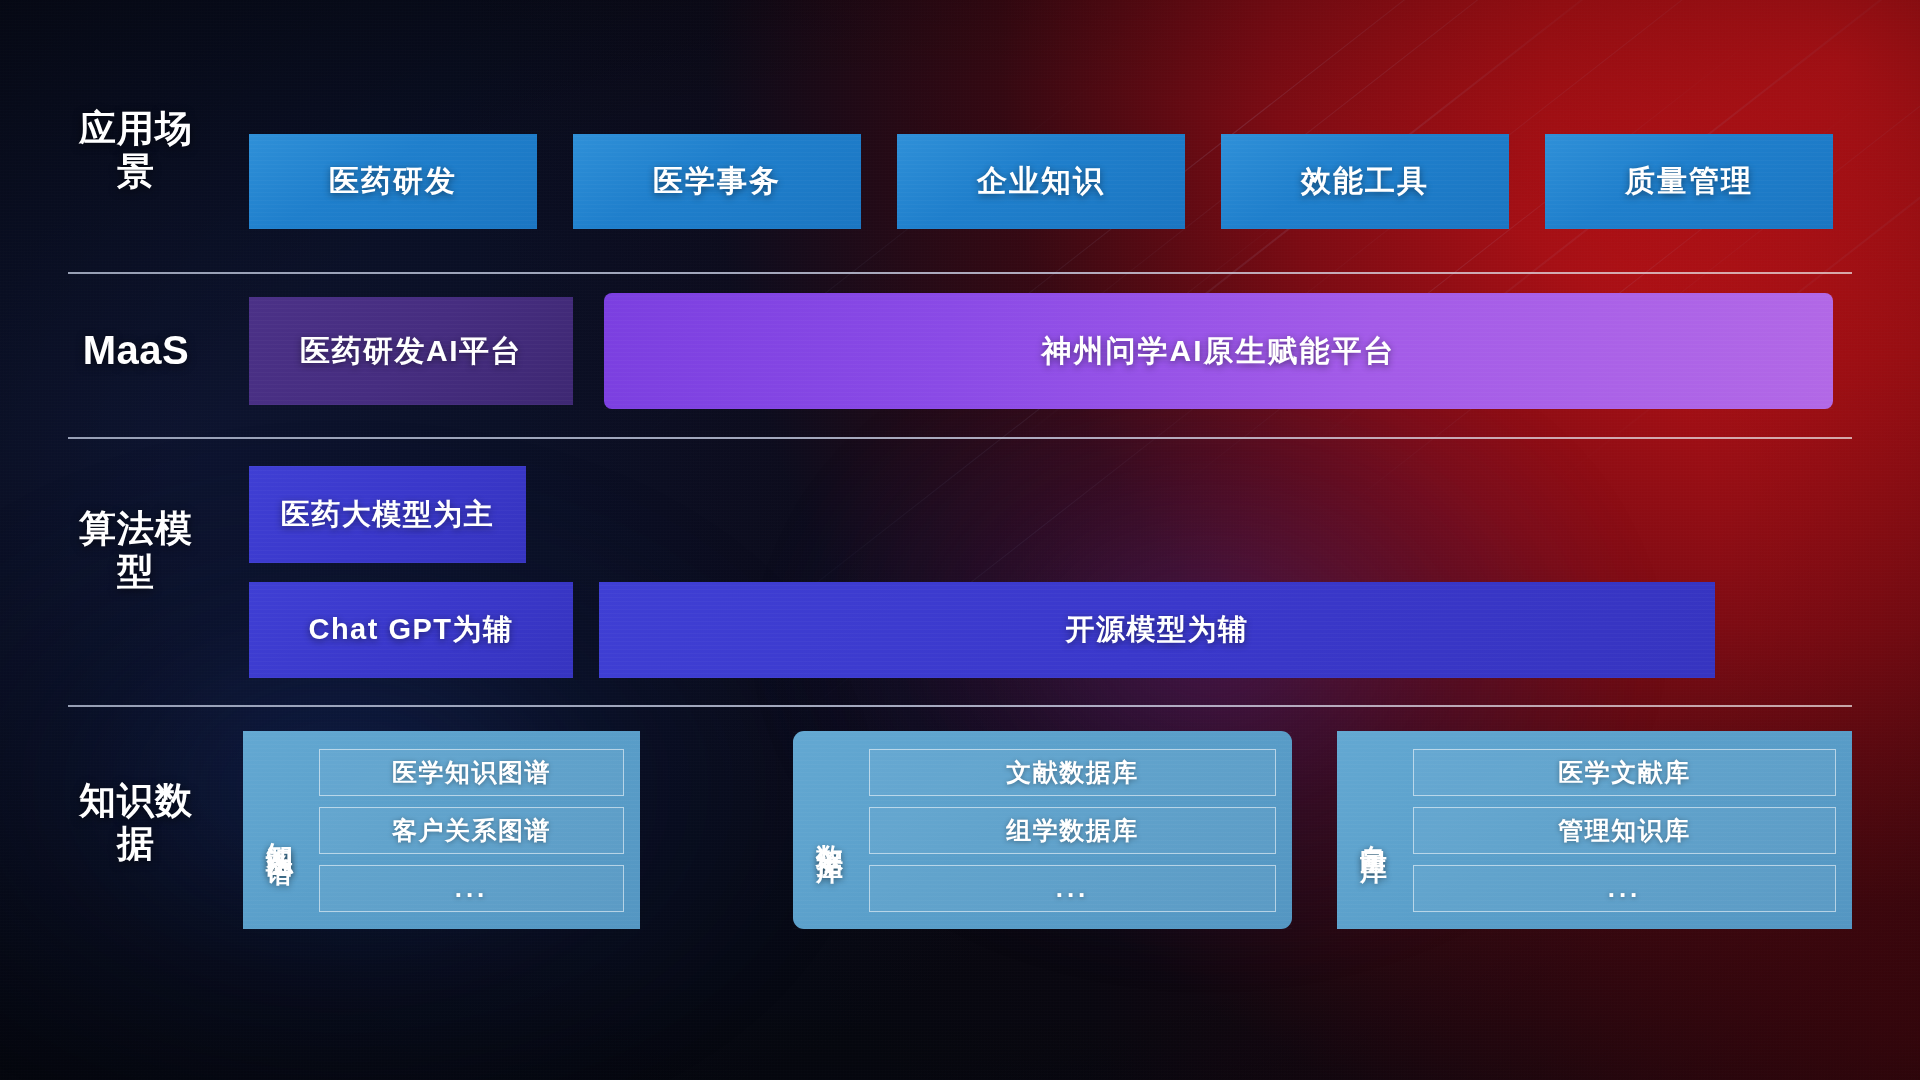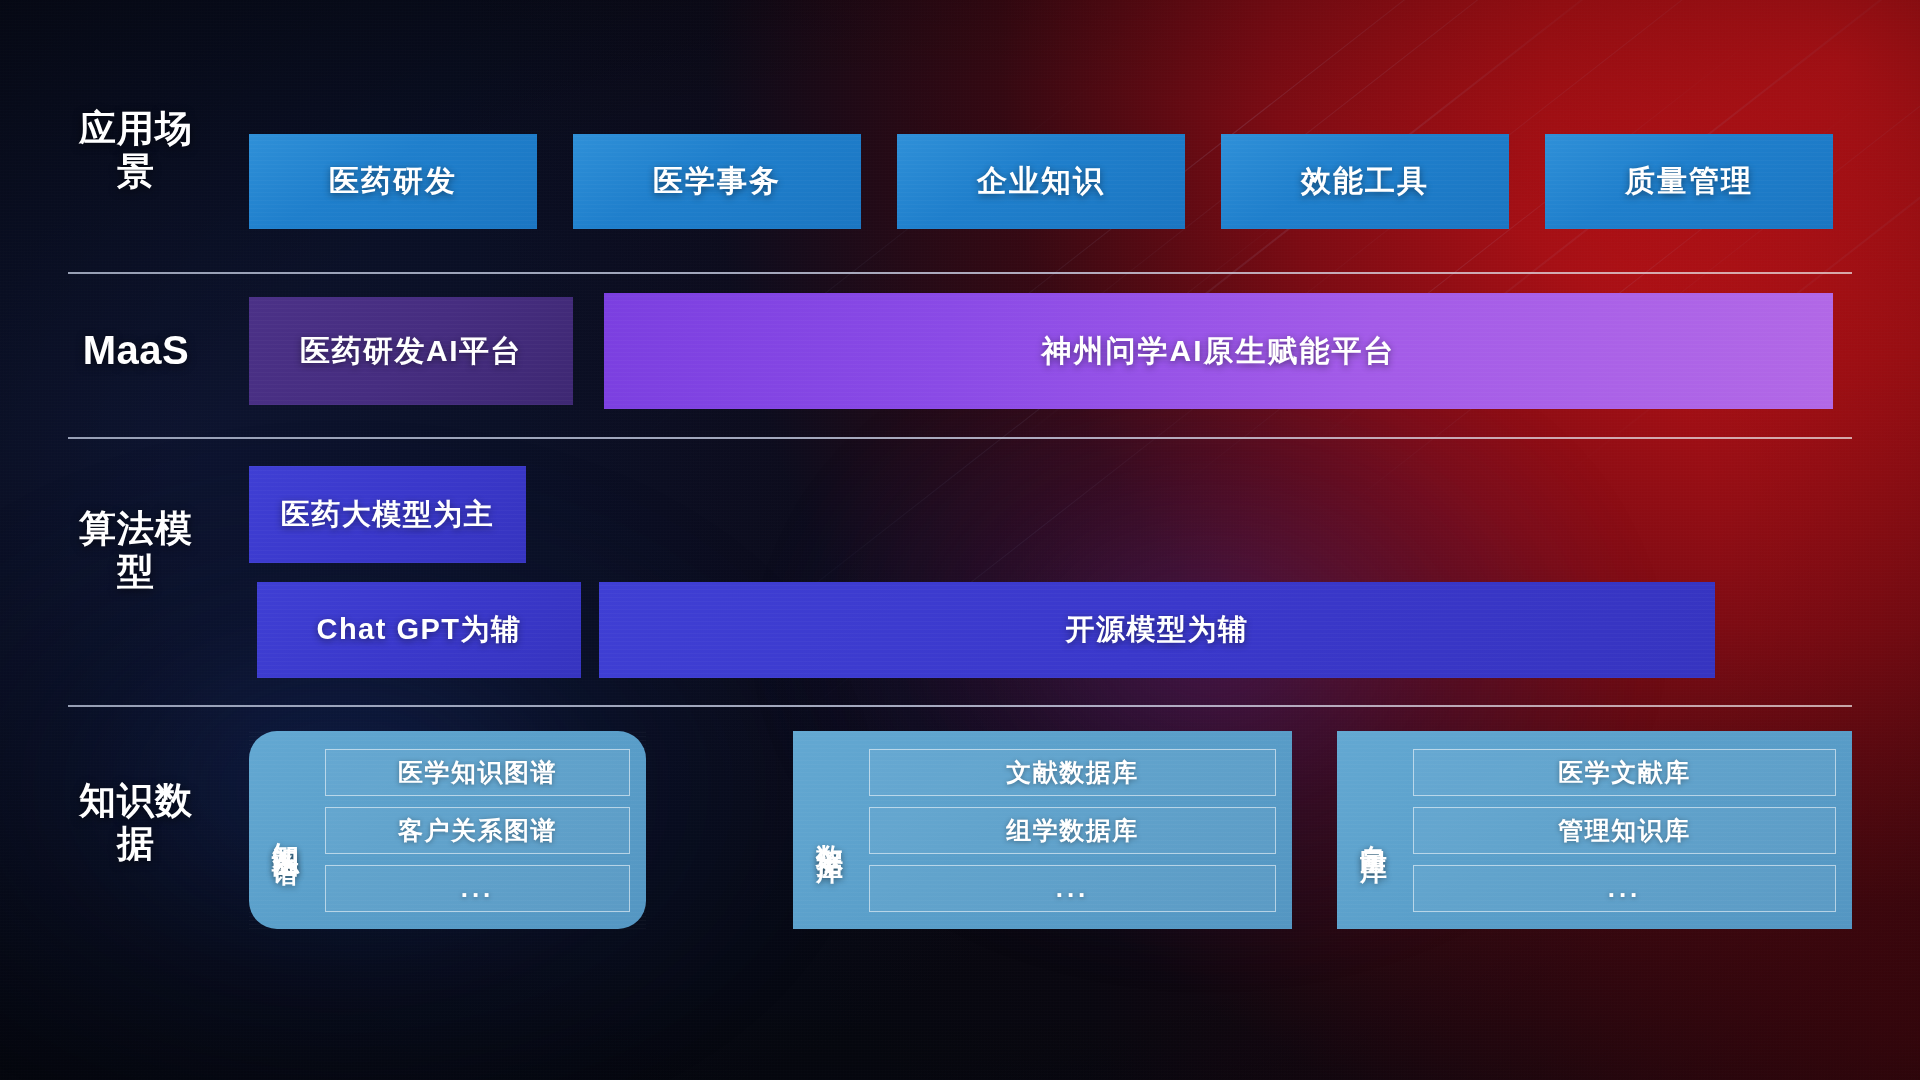--- a/index.html
+++ b/index.html
@@ -87,20 +87,21 @@
   }
 
   
   .maas-left {
     top:297px; height:108px; font-size:30px; letter-spacing:1.5px;
     background:linear-gradient(135deg, #4b3187 0%, #462d80 50%, #3e2873 100%);
   }
   .maas-right {
     top:293px; height:116px; font-size:30px; letter-spacing:2px;
     background:linear-gradient(100deg, #7b3fe0 0%, #8a4ae6 28%, #a35be8 62%, #b268e6 100%);
+    border-radius:8px;
   }
 
   
   .algo-box {
     font-size:29px; letter-spacing:1.5px;
     background:linear-gradient(135deg, #3f3fd4 0%, #3a38cb 50%, #3634c0 100%);
   }
   .algo-r1 { top:466px; height:97px; }
   .algo-r2 { top:582px; height:96px; }
 
@@ -177,33 +178,33 @@
   <div class="box app-box" style="left:249px;  width:288px;">医药研发</div>
   <div class="box app-box" style="left:573px;  width:288px;">医学事务</div>
   <div class="box app-box" style="left:897px;  width:288px;">企业知识</div>
   <div class="box app-box" style="left:1221px; width:288px;">效能工具</div>
   <div class="box app-box" style="left:1545px; width:288px;">质量管理</div>
 
   <div class="box maas-left" style="left:249px; width:324px;">医药研发AI平台</div>
   <div class="box maas-right" style="left:604px; width:1229px;">神州问学AI原生赋能平台</div>
 
   <div class="box algo-box algo-r1" style="left:249px; width:277px;">医药大模型为主</div>
-  <div class="box algo-box algo-r2" style="left:249px; width:324px;margin-left:8px;">Chat GPT为辅</div>
+  <div class="box algo-box algo-r2" style="left:249px; width:324px;">Chat GPT为辅</div>
   <div class="box algo-box algo-r2" style="left:599px; width:1116px;">开源模型为辅</div>
 
-  <div class="kpanel" style="left:249px; width:397px;border-radius:28px;">
+  <div class="kpanel" style="left:243px; width:397px;">
     <div class="kpanel-title">知识图谱</div>
     <div class="kpanel-items">
       <div class="kitem">医学知识图谱</div>
       <div class="kitem">客户关系图谱</div>
       <div class="kitem dots">...</div>
     </div>
   </div>
 
-  <div class="kpanel" style="left:793px; width:499px;">
+  <div class="kpanel" style="left:793px; width:499px;border-radius:11px;">
     <div class="kpanel-title">数据库</div>
     <div class="kpanel-items">
       <div class="kitem">文献数据库</div>
       <div class="kitem">组学数据库</div>
       <div class="kitem dots">...</div>
     </div>
   </div>
 
   <div class="kpanel" style="left:1337px; width:515px;">
     <div class="kpanel-title">向量库</div>

